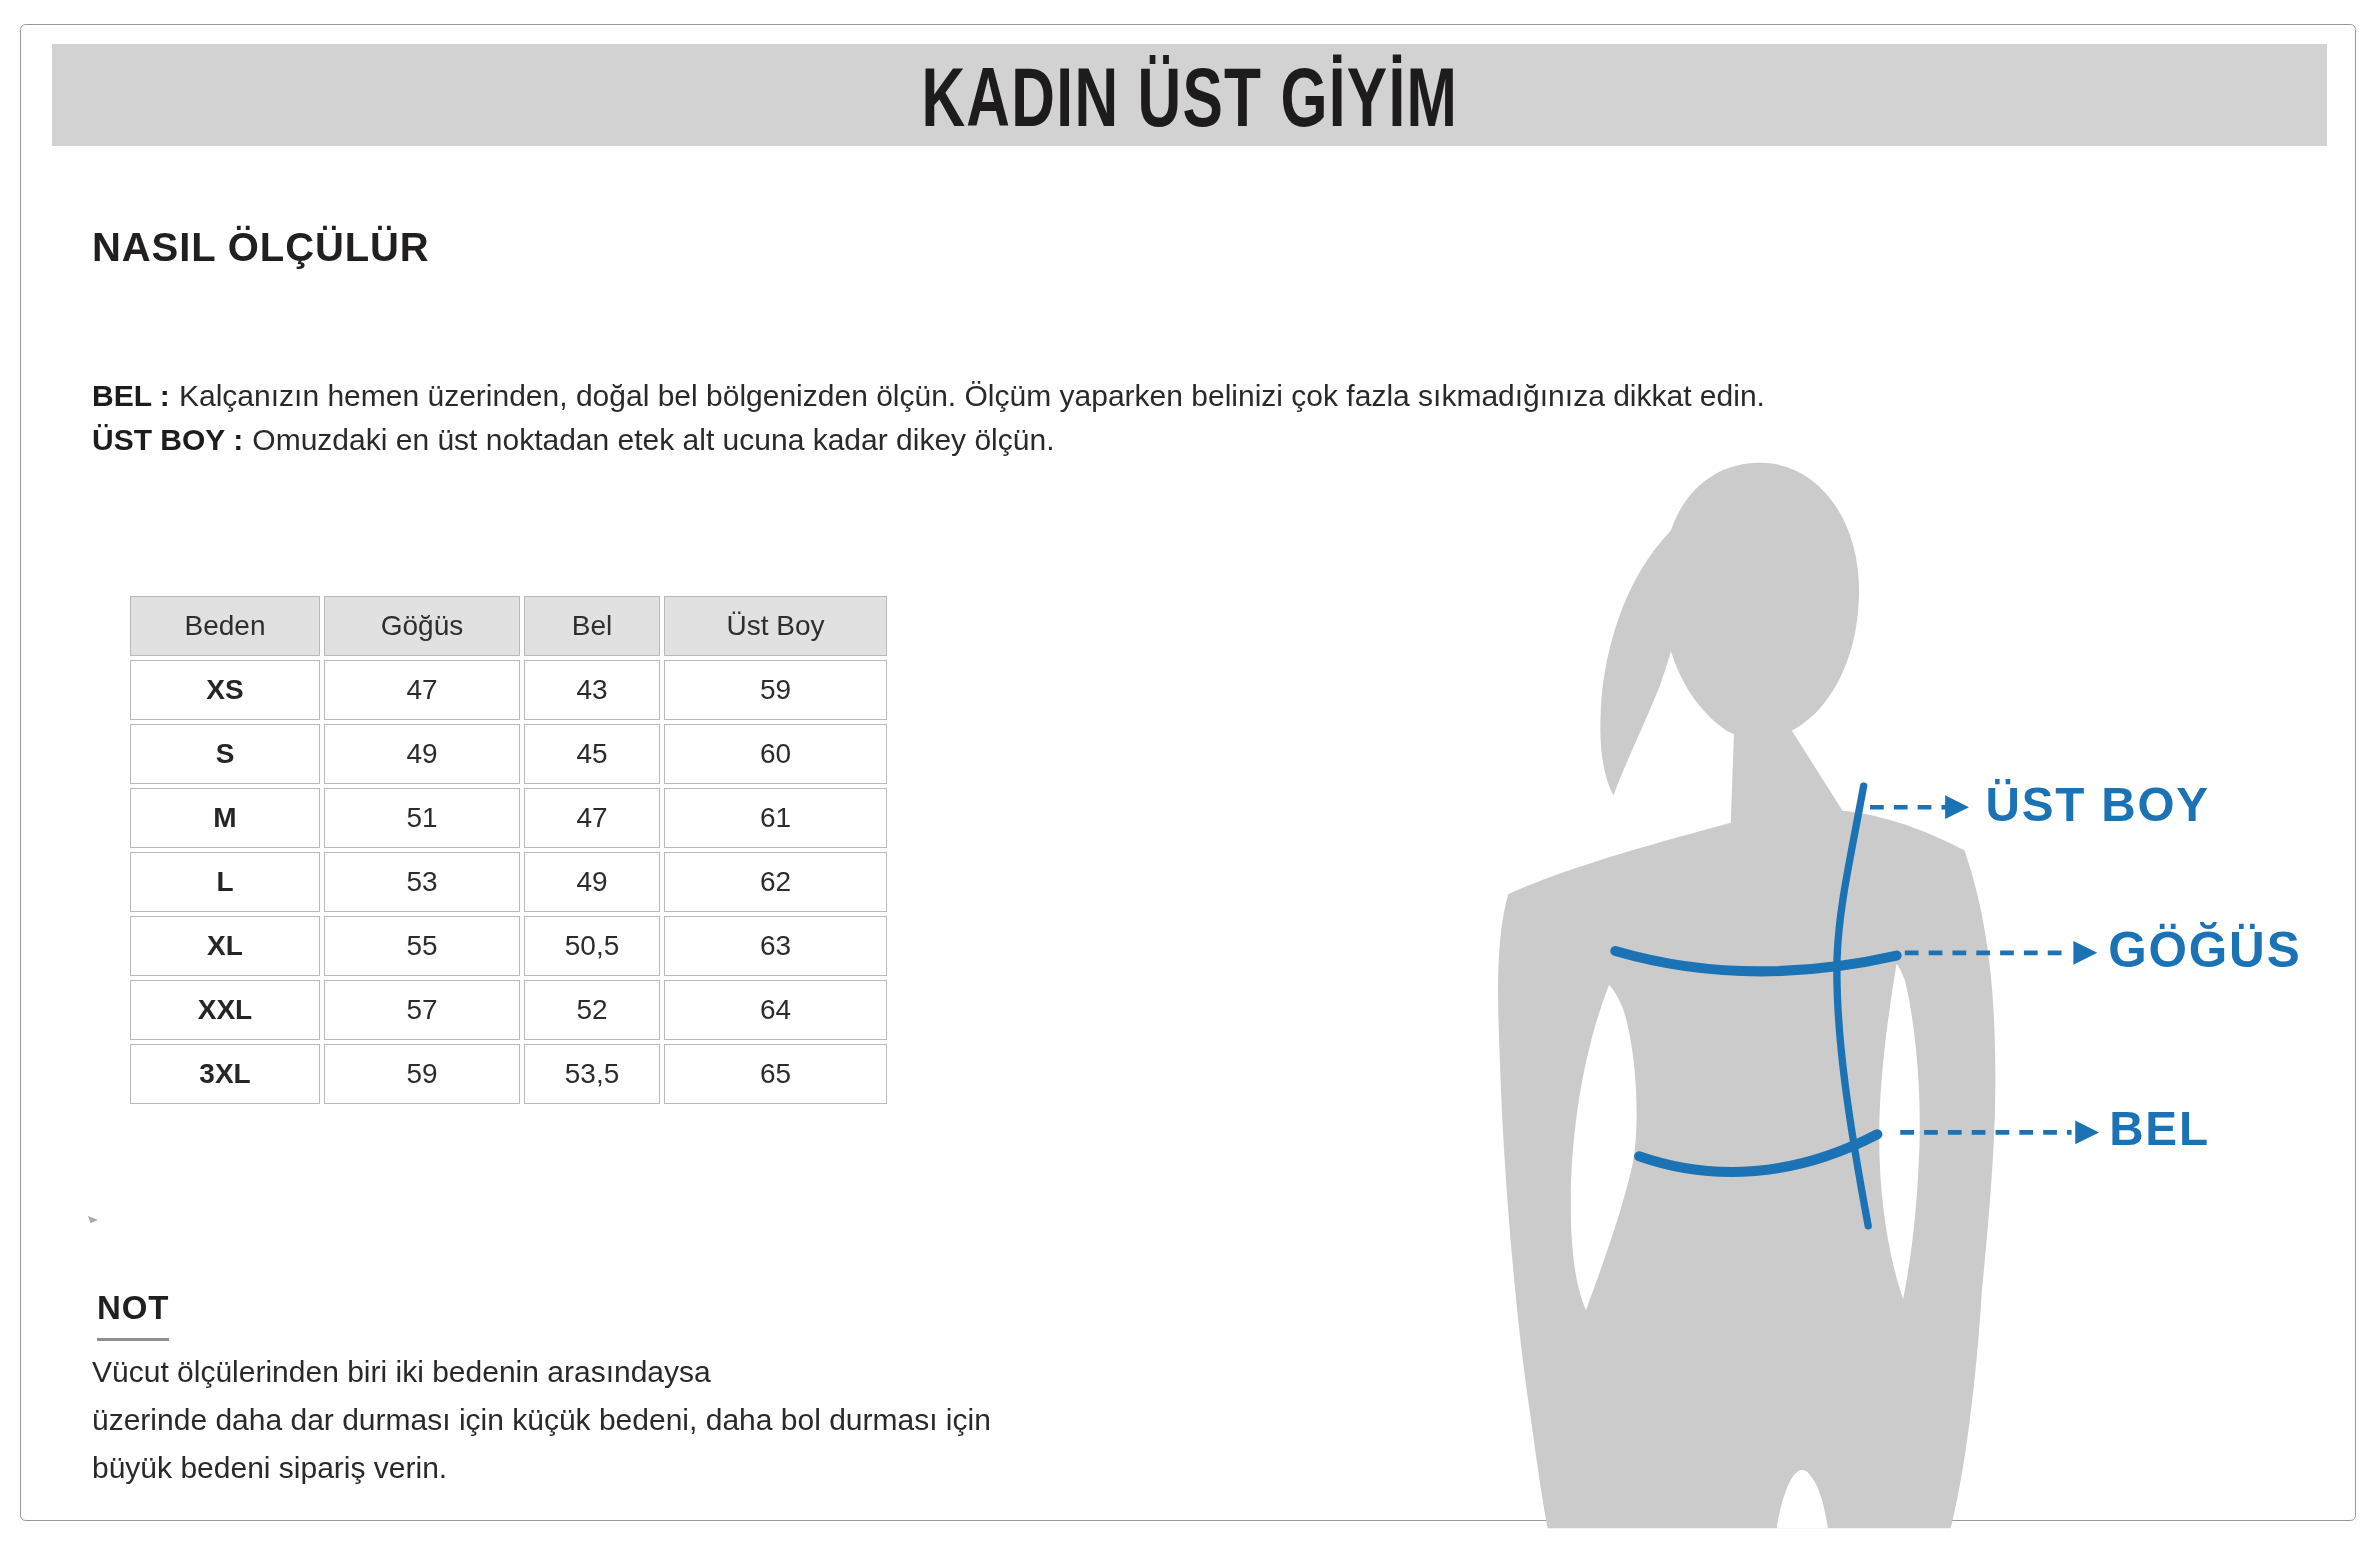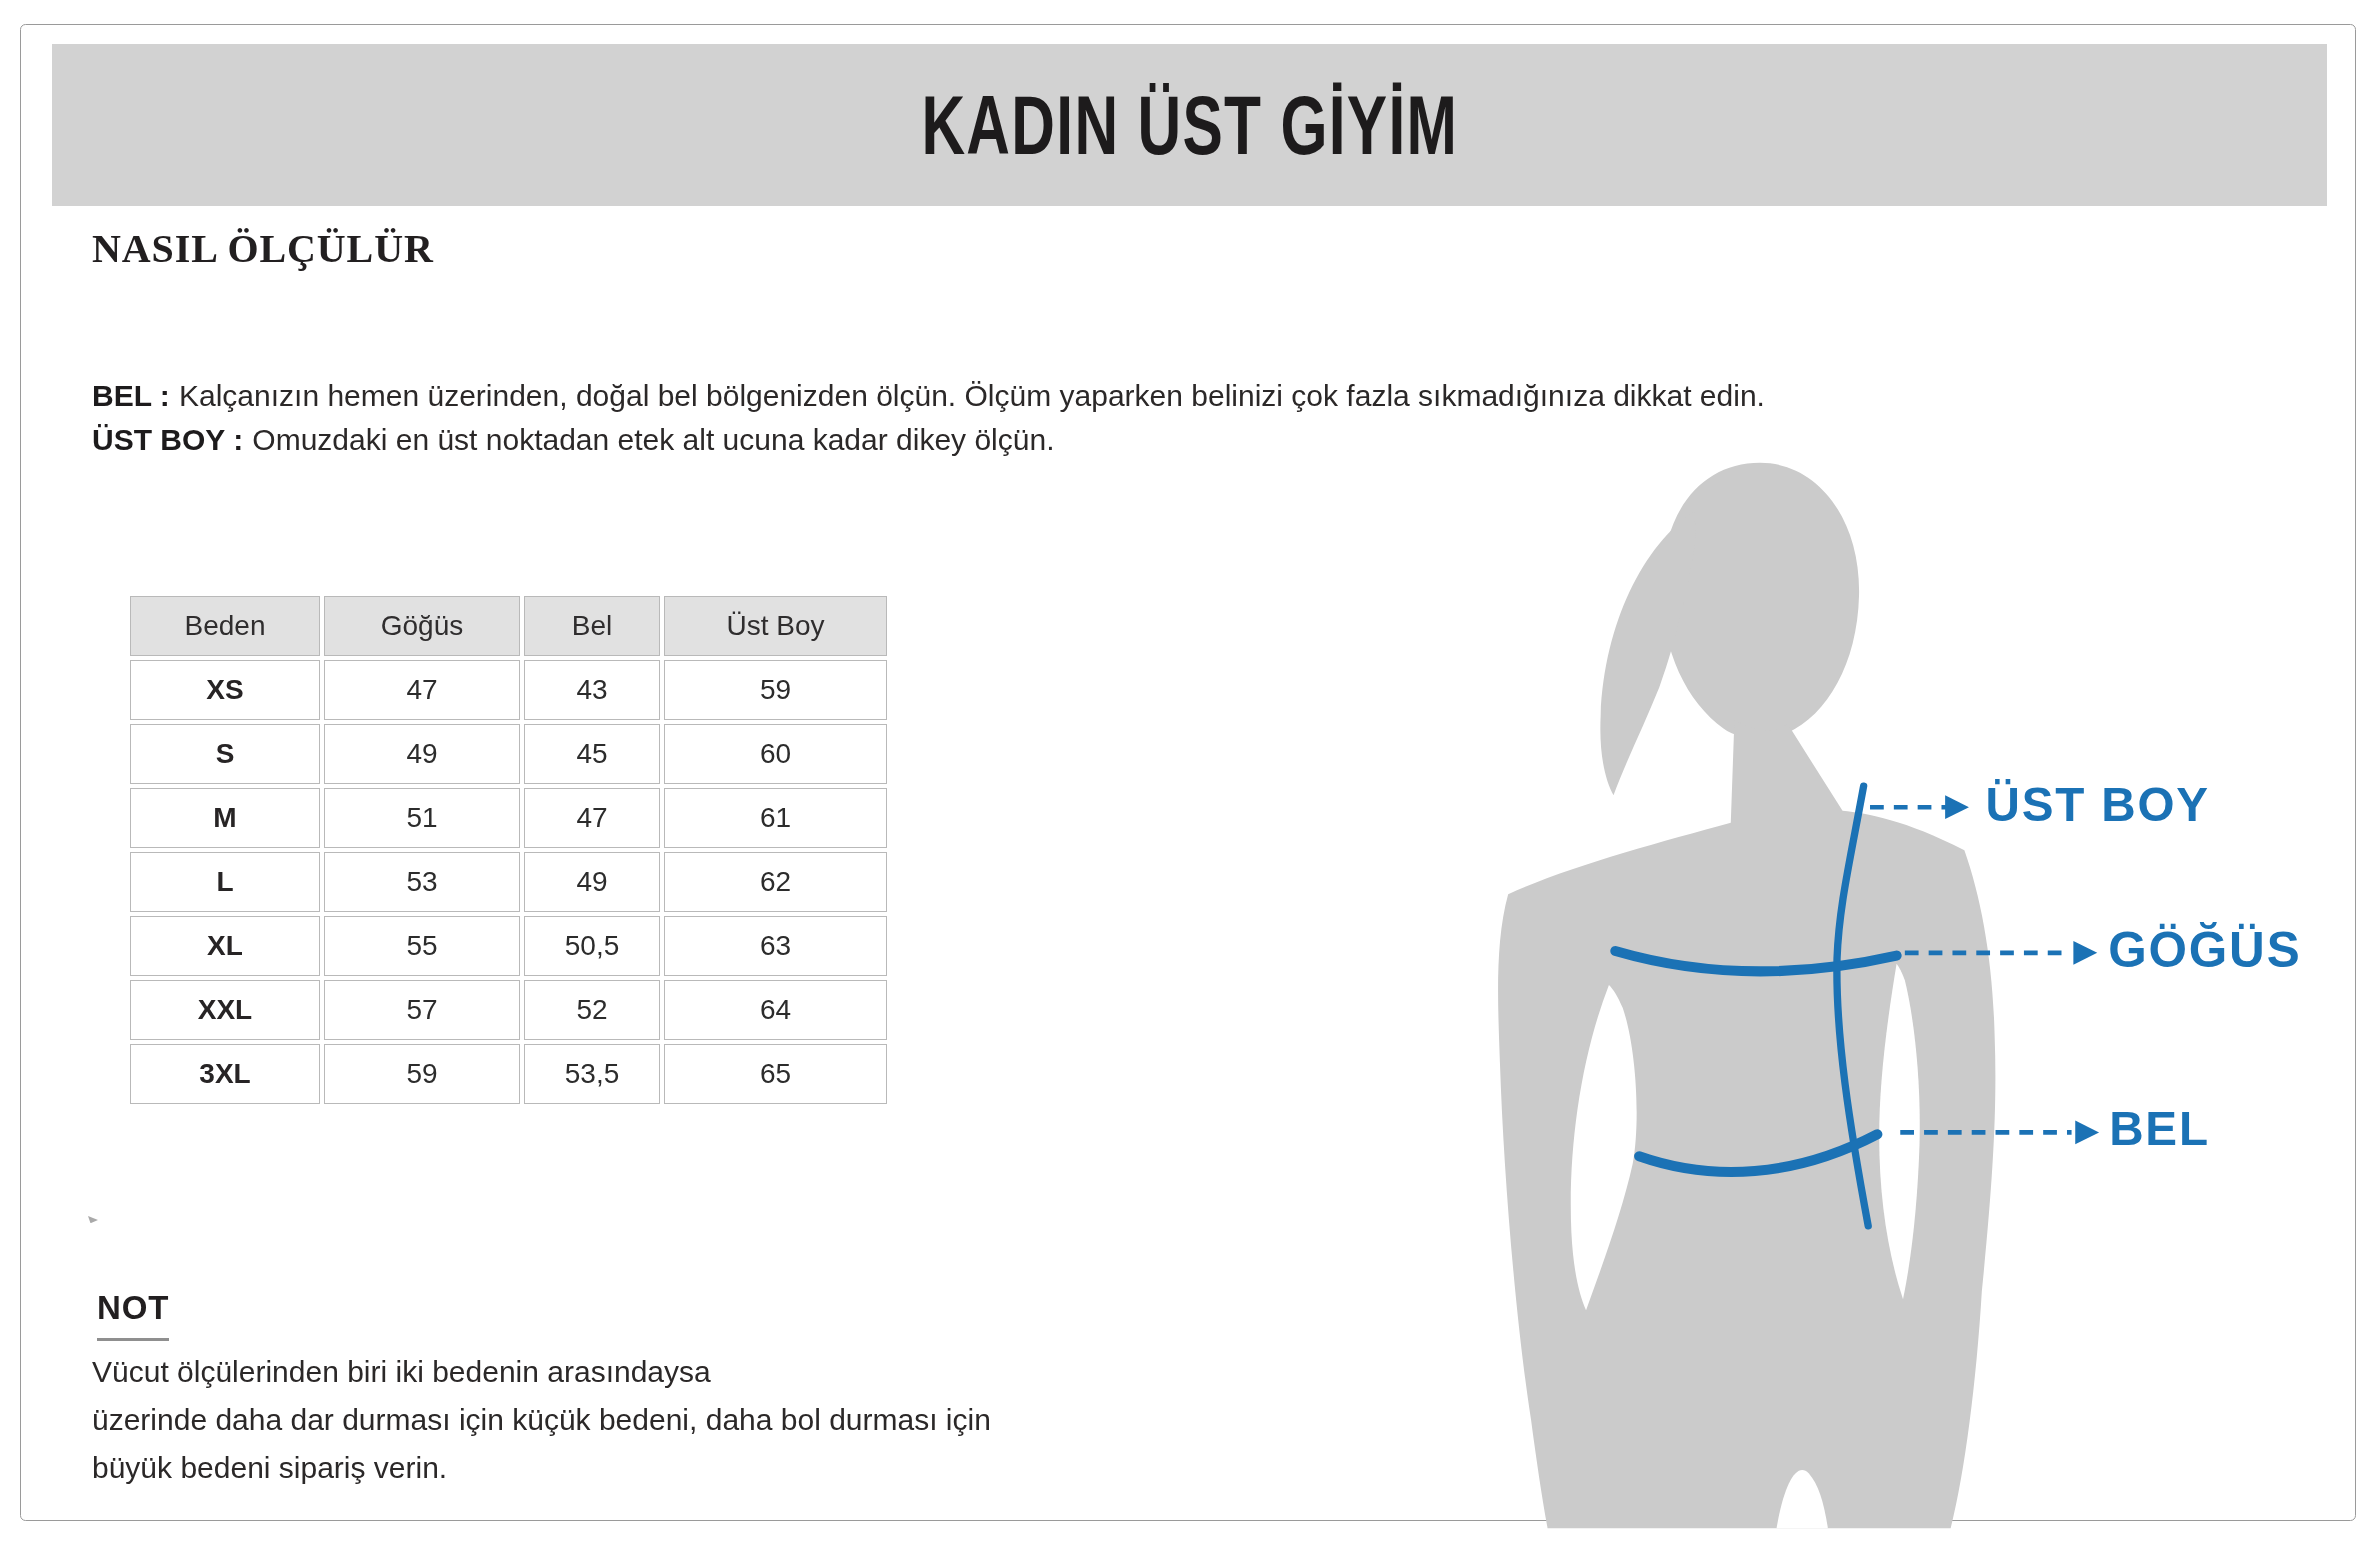--- a/index.html
+++ b/index.html
@@ -5,29 +5,29 @@
   html,body{margin:0;padding:0;background:#ffffff;}
   .page{
     position:relative;width:2377px;height:1551px;background:#ffffff;overflow:hidden;
     font-family:"Liberation Sans","DejaVu Sans",sans-serif;color:#272324;
   }
   .frame{
     position:absolute;left:20px;top:24px;width:2334px;height:1495px;
     border:1.8px solid #9a9a9a;border-radius:5.5px;background:#ffffff;
   }
   .titlebar{
-    position:absolute;left:52px;top:44px;width:2275px;height:162px;background:#d2d2d2;
-    display:flex;align-items:center;justify-content:center;
+    position:absolute;left:52px;top:44px;width:2275px;height:102px;background:#d2d2d2;
+    display:flex;align-items:flex-end;justify-content:center;
   }
   .titlebar .title{
     font-size:84px;font-weight:bold;color:#1d1b1c;letter-spacing:1.8px;white-space:nowrap;
     transform:scaleX(0.72);transform-origin:center;
   }
   .howto-title{
-    position:absolute;left:92px;top:225px;font-size:40px;font-weight:bold;color:#221f20;letter-spacing:0.9px;font-family:Liberation Serif, serif;
+    position:absolute;left:92px;top:225px;font-size:40px;font-weight:bold;color:#221f20;letter-spacing:0.9px;
   }
   .mline{position:absolute;left:92px;font-size:30px;color:#2b2828;white-space:nowrap;}
   .mline b{font-weight:bold;color:#1d1b1c;margin-right:9.2px;}
   .mline .l2{margin-top:15.6px;white-space:nowrap;}
   .sizetable{
     position:absolute;left:126px;top:592px;border-collapse:separate;border-spacing:4.6px;
   }
   .sizetable th,.sizetable td{
     box-sizing:border-box;border:1.8px solid #b9b9b9;text-align:center;vertical-align:middle;
     font-size:28px;color:#2c2c2c;background:#ffffff;

